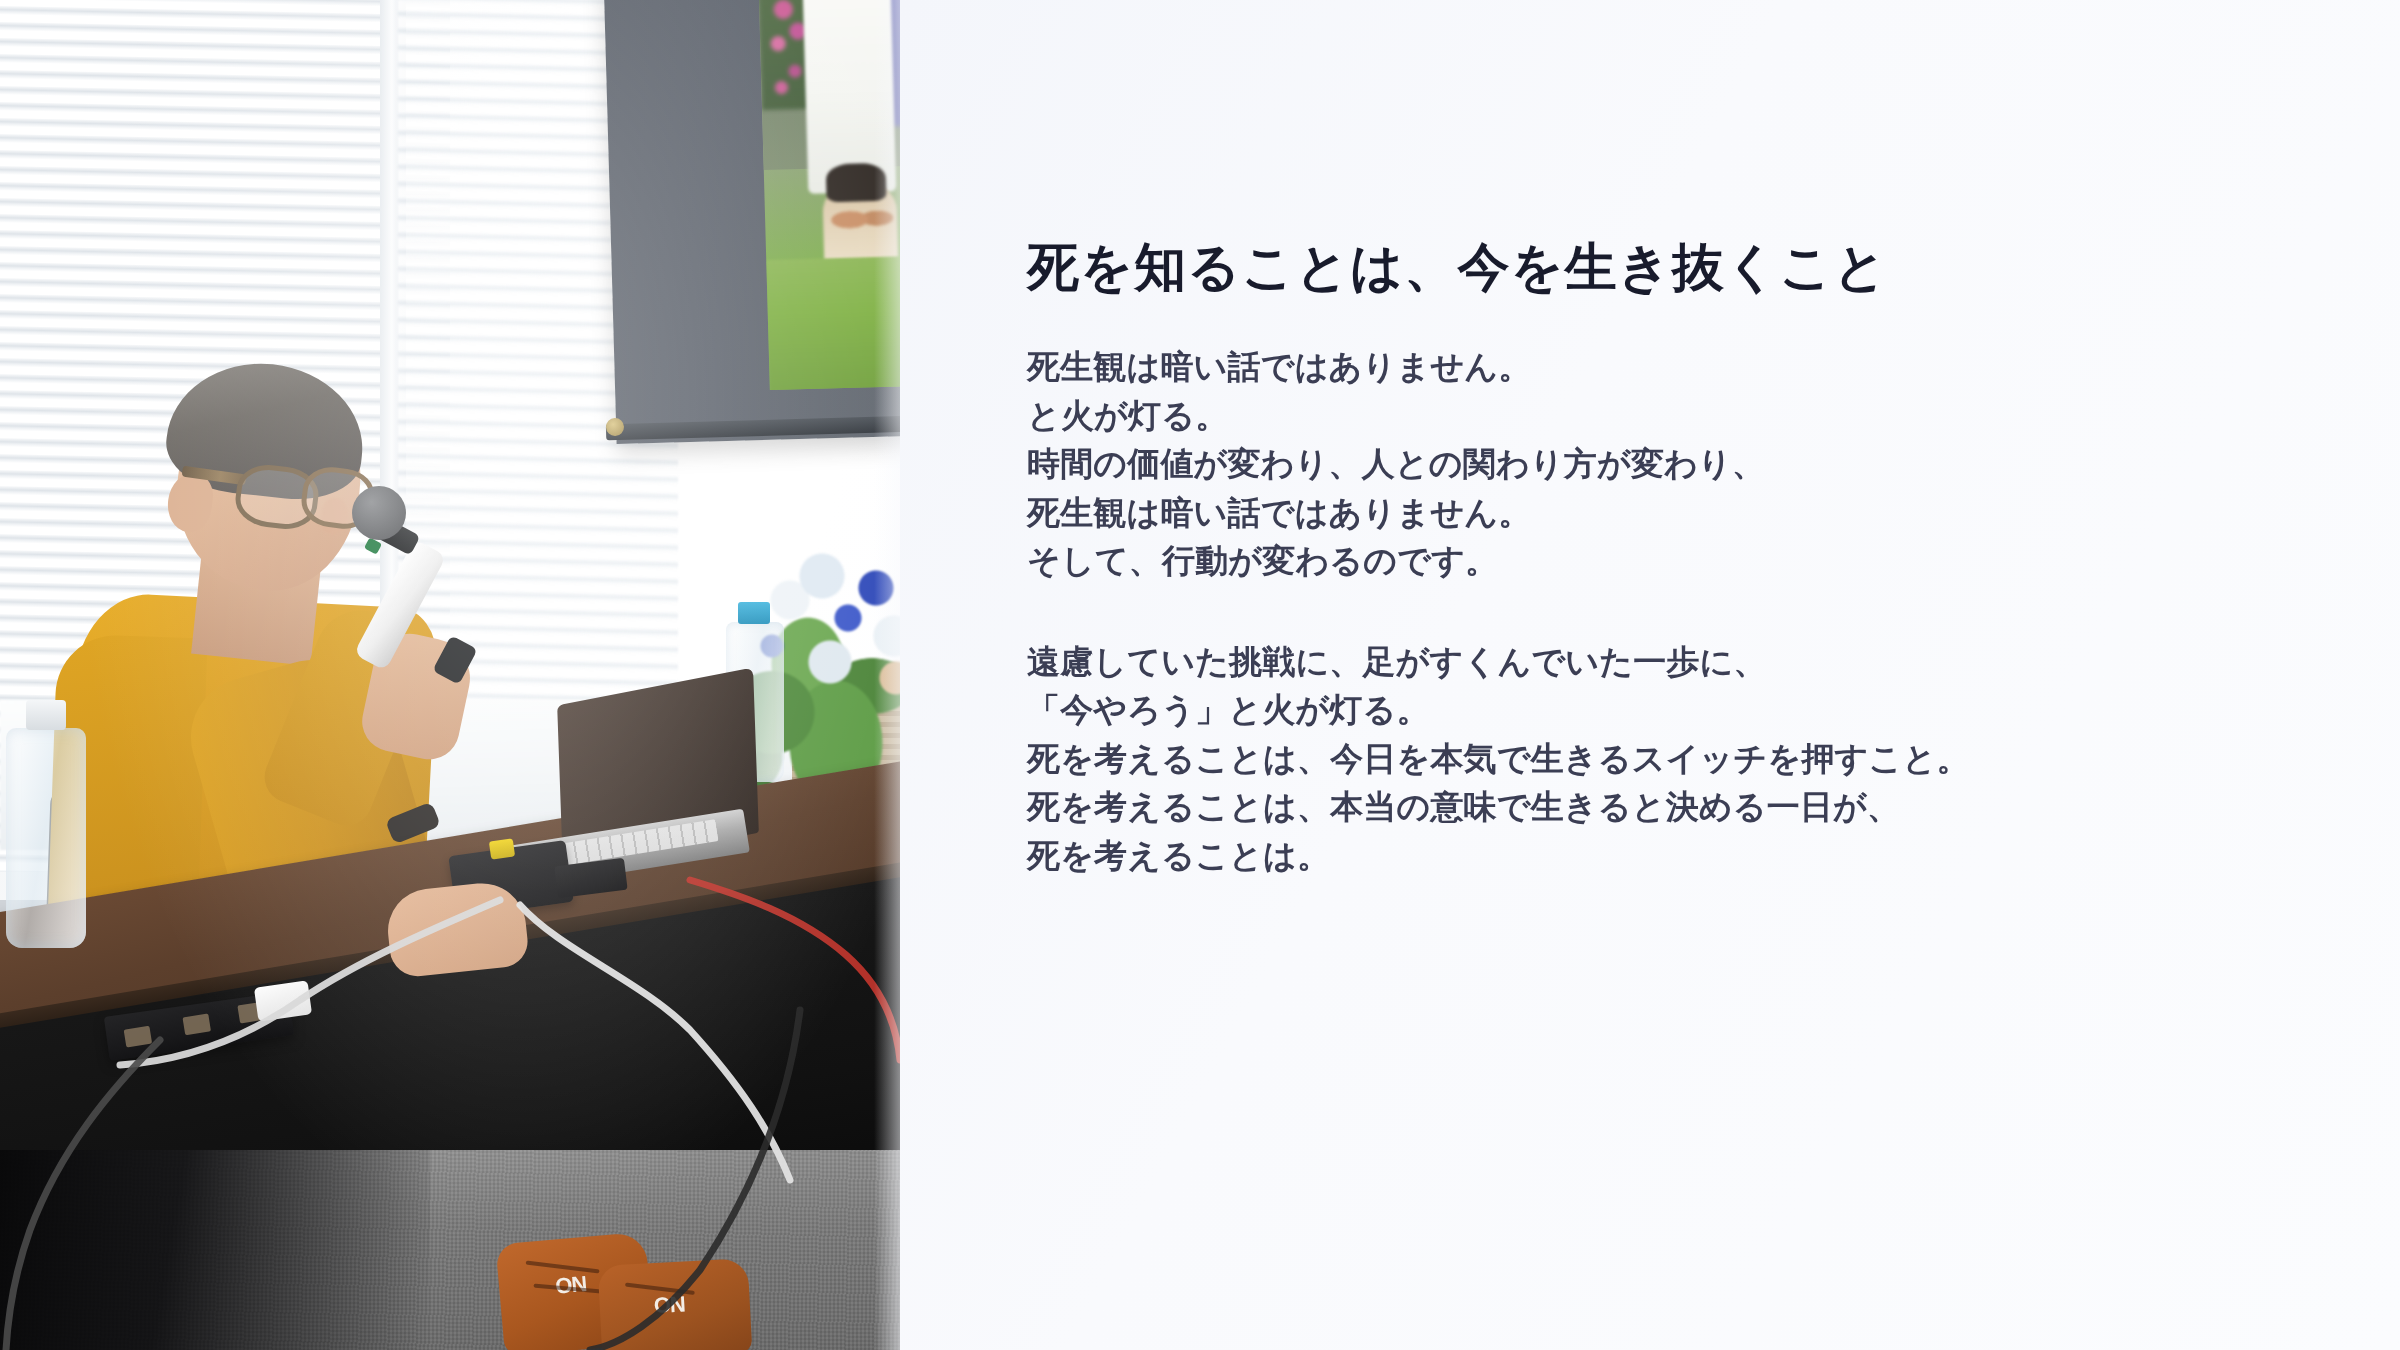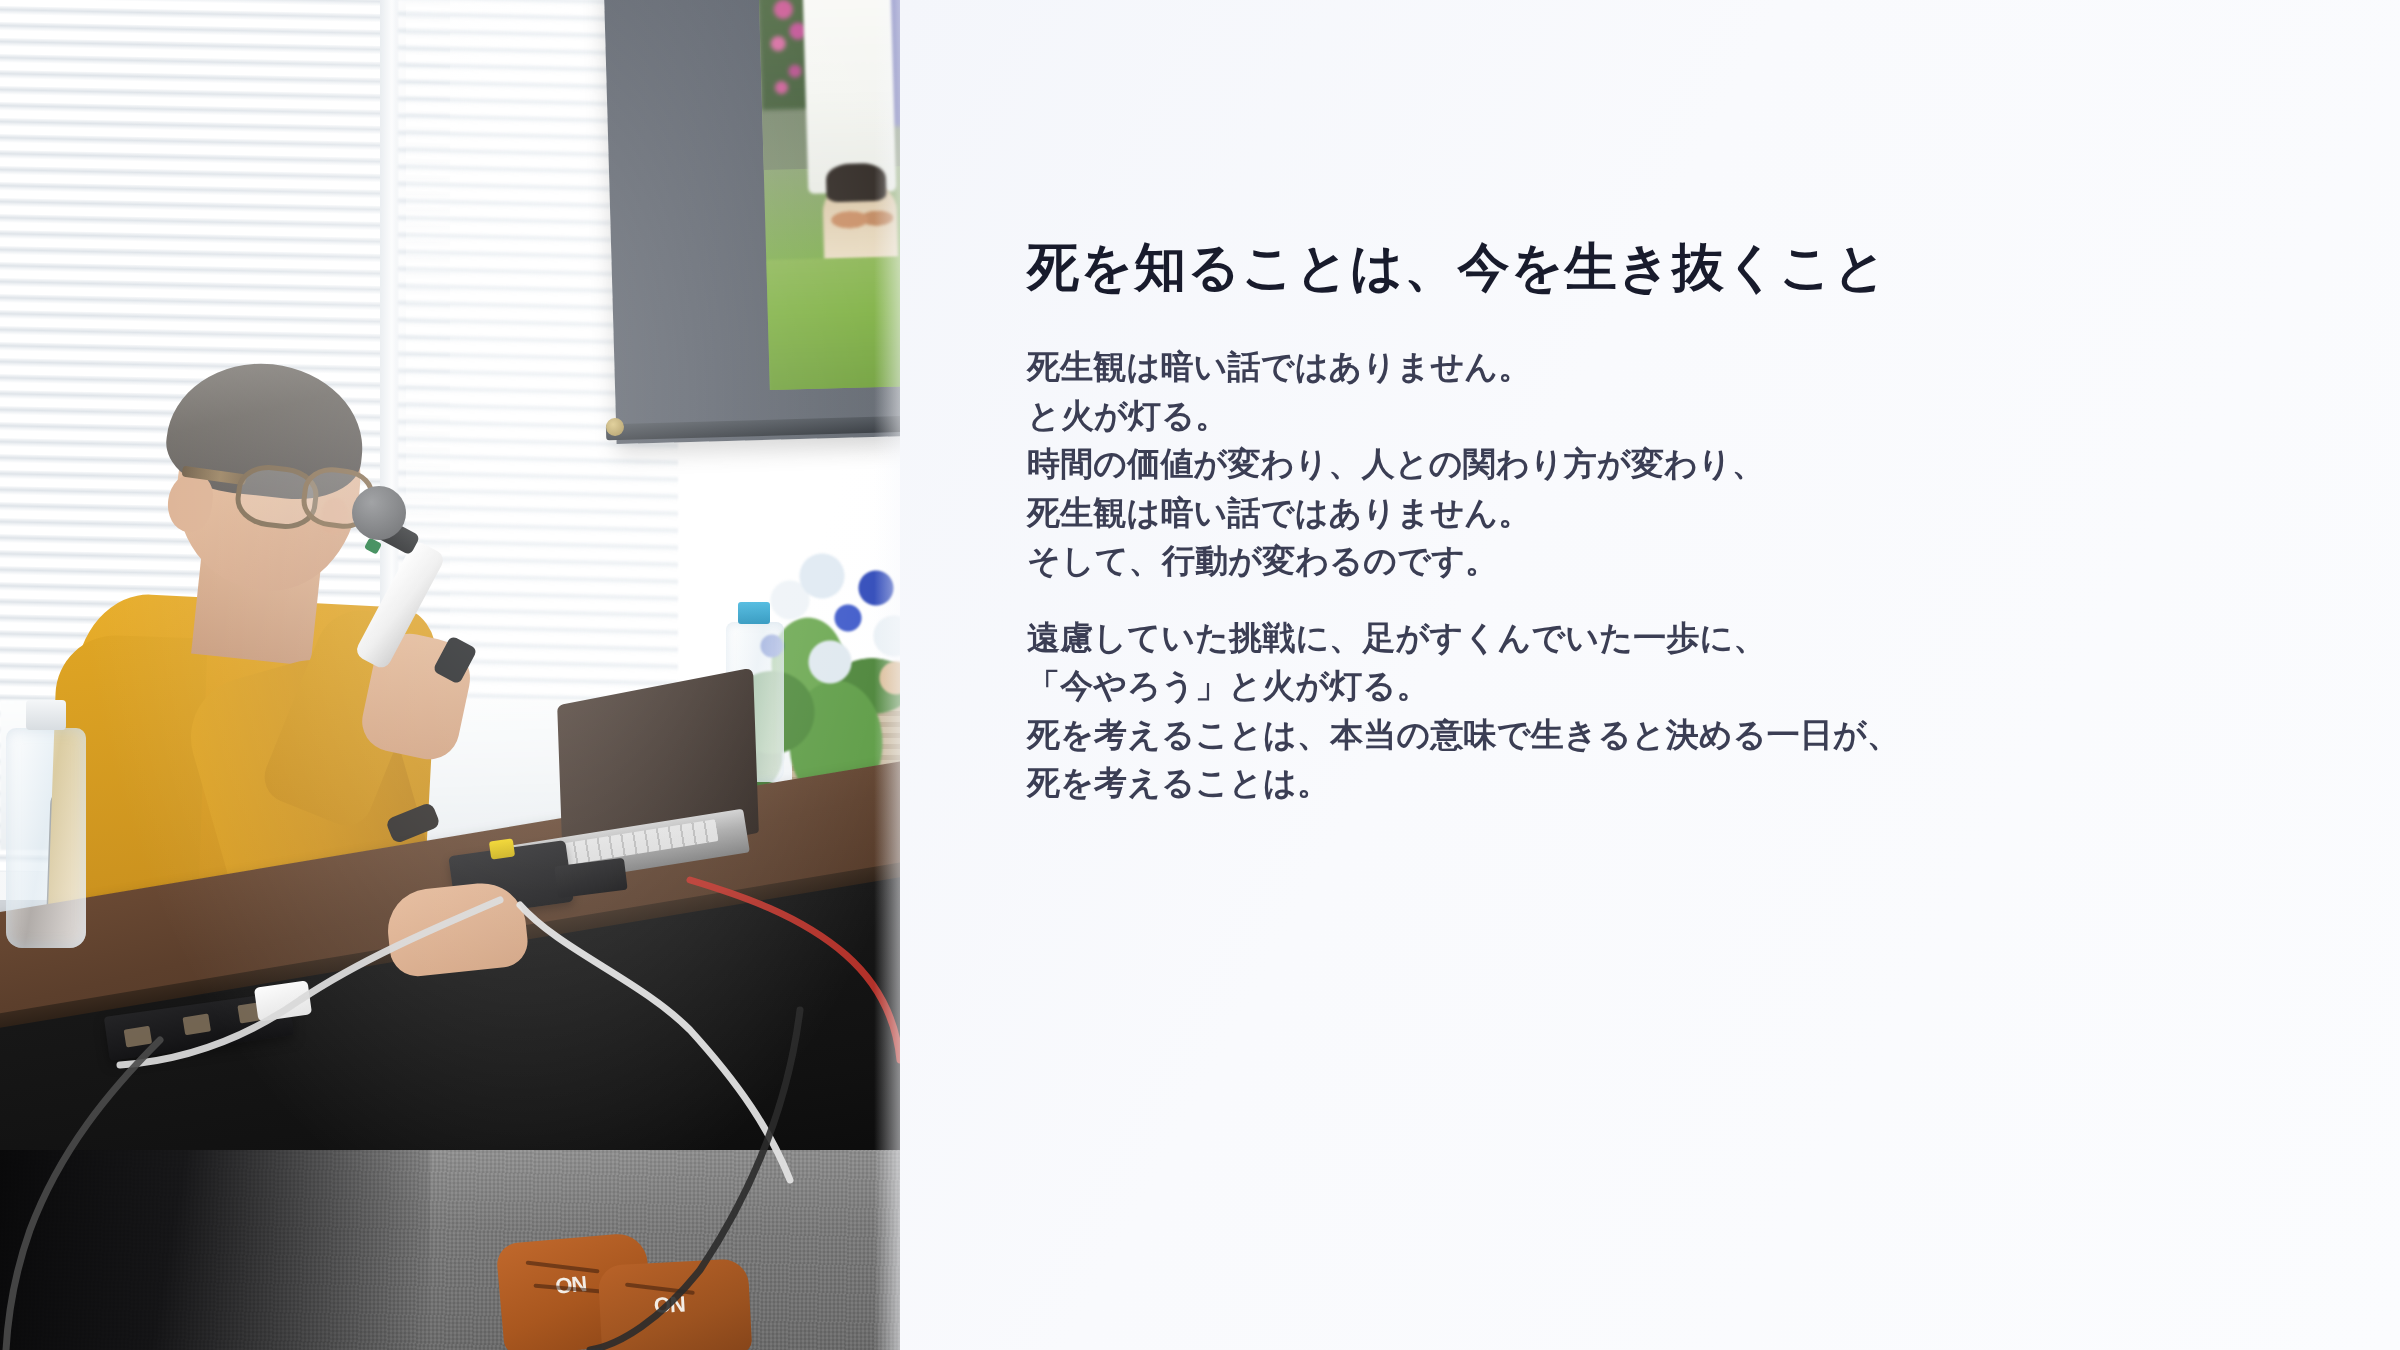--- a/index.html
+++ b/index.html
@@ -479,21 +479,21 @@
 
   .para {
     margin: 0;
     font-size: 33px;
     font-weight: 700;
     line-height: 1.47;
     letter-spacing: 0.005em;
     color: #3b3e54;
     white-space: nowrap;
   }
-  .para + .para { margin-top: 28px; }
+  .para + .para { margin-top: 52px; }
   .para .ln { display: block; }
 </style>
 </head>
 <body>
 
 <div id="slide">
 
   <div id="photo-panel">
 
     <div class="ph" id="wall"></div>
@@ -605,18 +605,19 @@
       <span class="ln">死生観は暗い話ではありません。</span>
       <span class="ln">と火が灯る。</span>
       <span class="ln">時間の価値が変わり、人との関わり方が変わり、</span>
       <span class="ln">死生観は暗い話ではありません。</span>
       <span class="ln">そして、行動が変わるのです。</span>
     </p>
 
     <p class="para">
       <span class="ln">遠慮していた挑戦に、足がすくんでいた一歩に、</span>
       <span class="ln">「今やろう」と火が灯る。</span>
+      <span class="ln">死を考えることは、今日を本気で生きるスイッチを押すこと。</span>
       <span class="ln">死を考えることは、本当の意味で生きると決める一日が、</span>
       <span class="ln">死を考えることは。</span>
     </p>
 
   </div>
 </div>
 
 </body></html>

